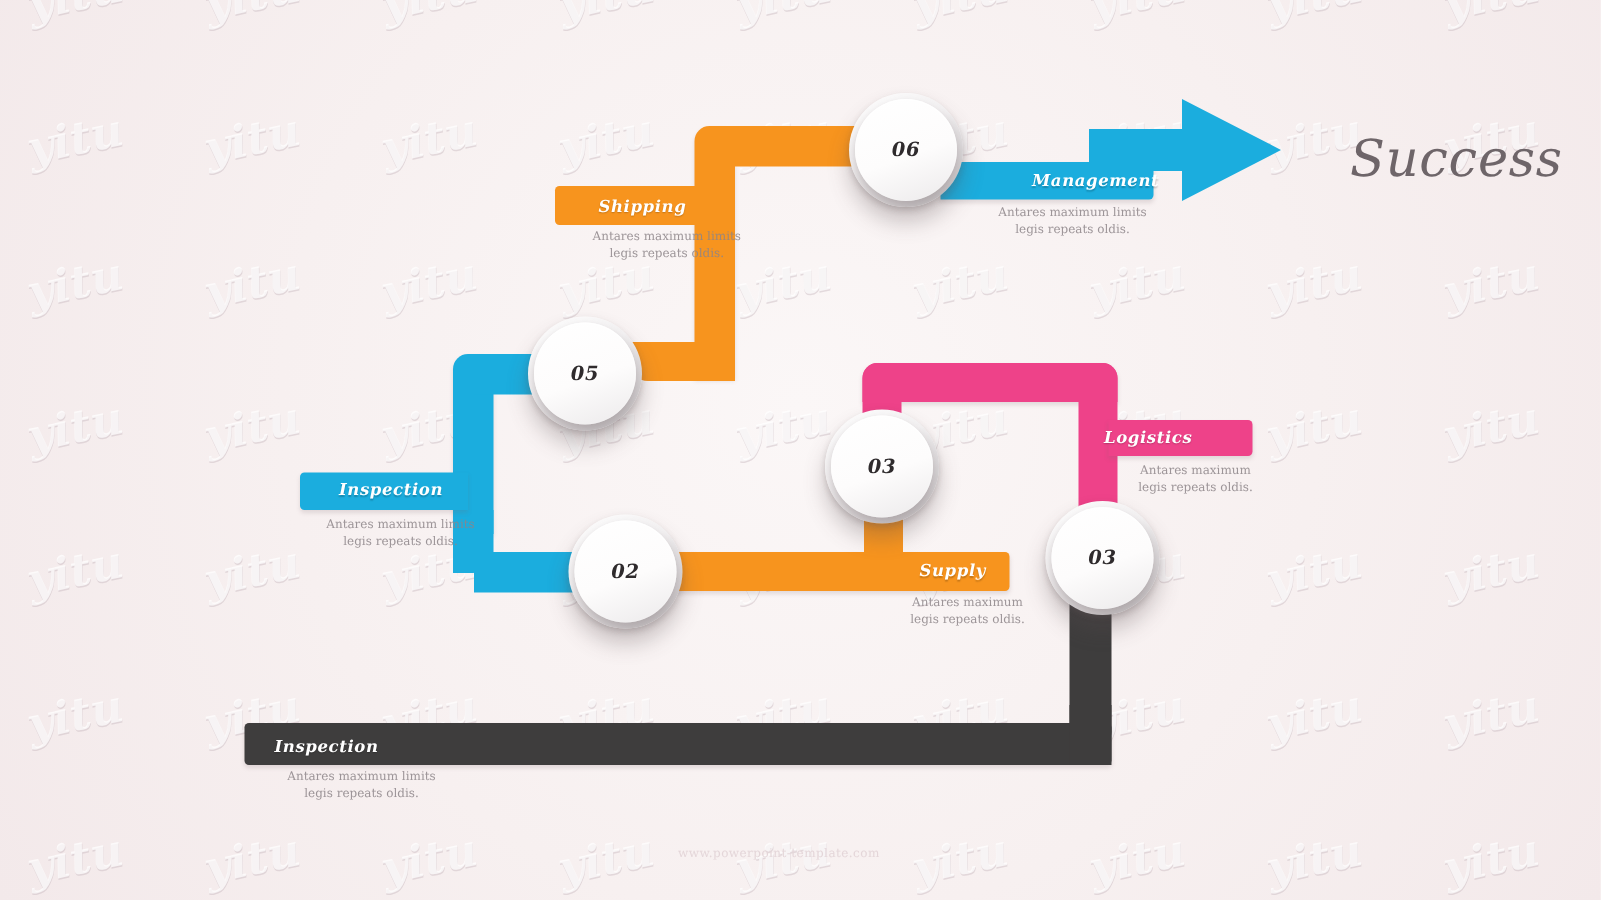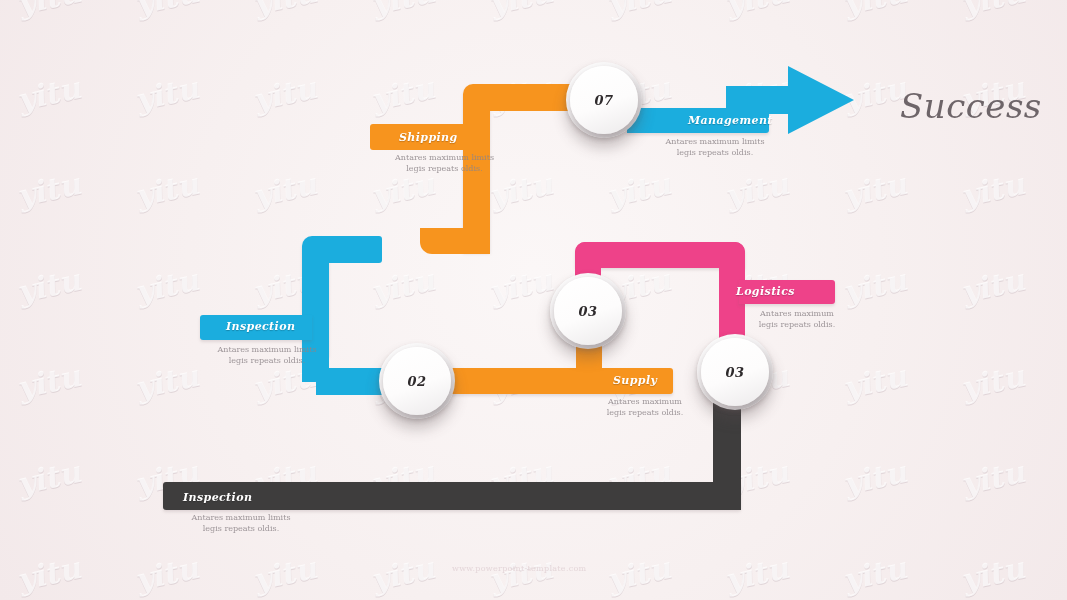--- a/index.html
+++ b/index.html
@@ -175,21 +175,24 @@
   <div class="desc" style="left:650px;top:136px;width:130px;">Antares maximum limits
 legis repeats oldis.</div>
 
   <svg id="arrow" width="130" height="80" viewBox="0 0 130 80" style="left:726px;top:60px;">
     <path d="M0 26 L62 26 L62 6 L128 40 L62 74 L62 54 L0 54 Z" fill="#1BADDE"></path>
   </svg>
 
   <div id="success" style="left:900px;top:86px;">Success</div>
 
   <div class="node" style="left:566px;top:62px;">
-    <span class="num">07</span>
+    <span class="num">06</span>
+  </div>
+  <div class="node" style="left:352px;top:211px;">
+    <span class="num">05</span>
   </div>
   <div class="node" style="left:550px;top:273px;">
     <span class="num">03</span>
   </div>
   <div class="node" style="left:697px;top:334px;">
     <span class="num">03</span>
   </div>
   <div class="node" style="left:379px;top:343px;">
     <span class="num">02</span>
   </div>

